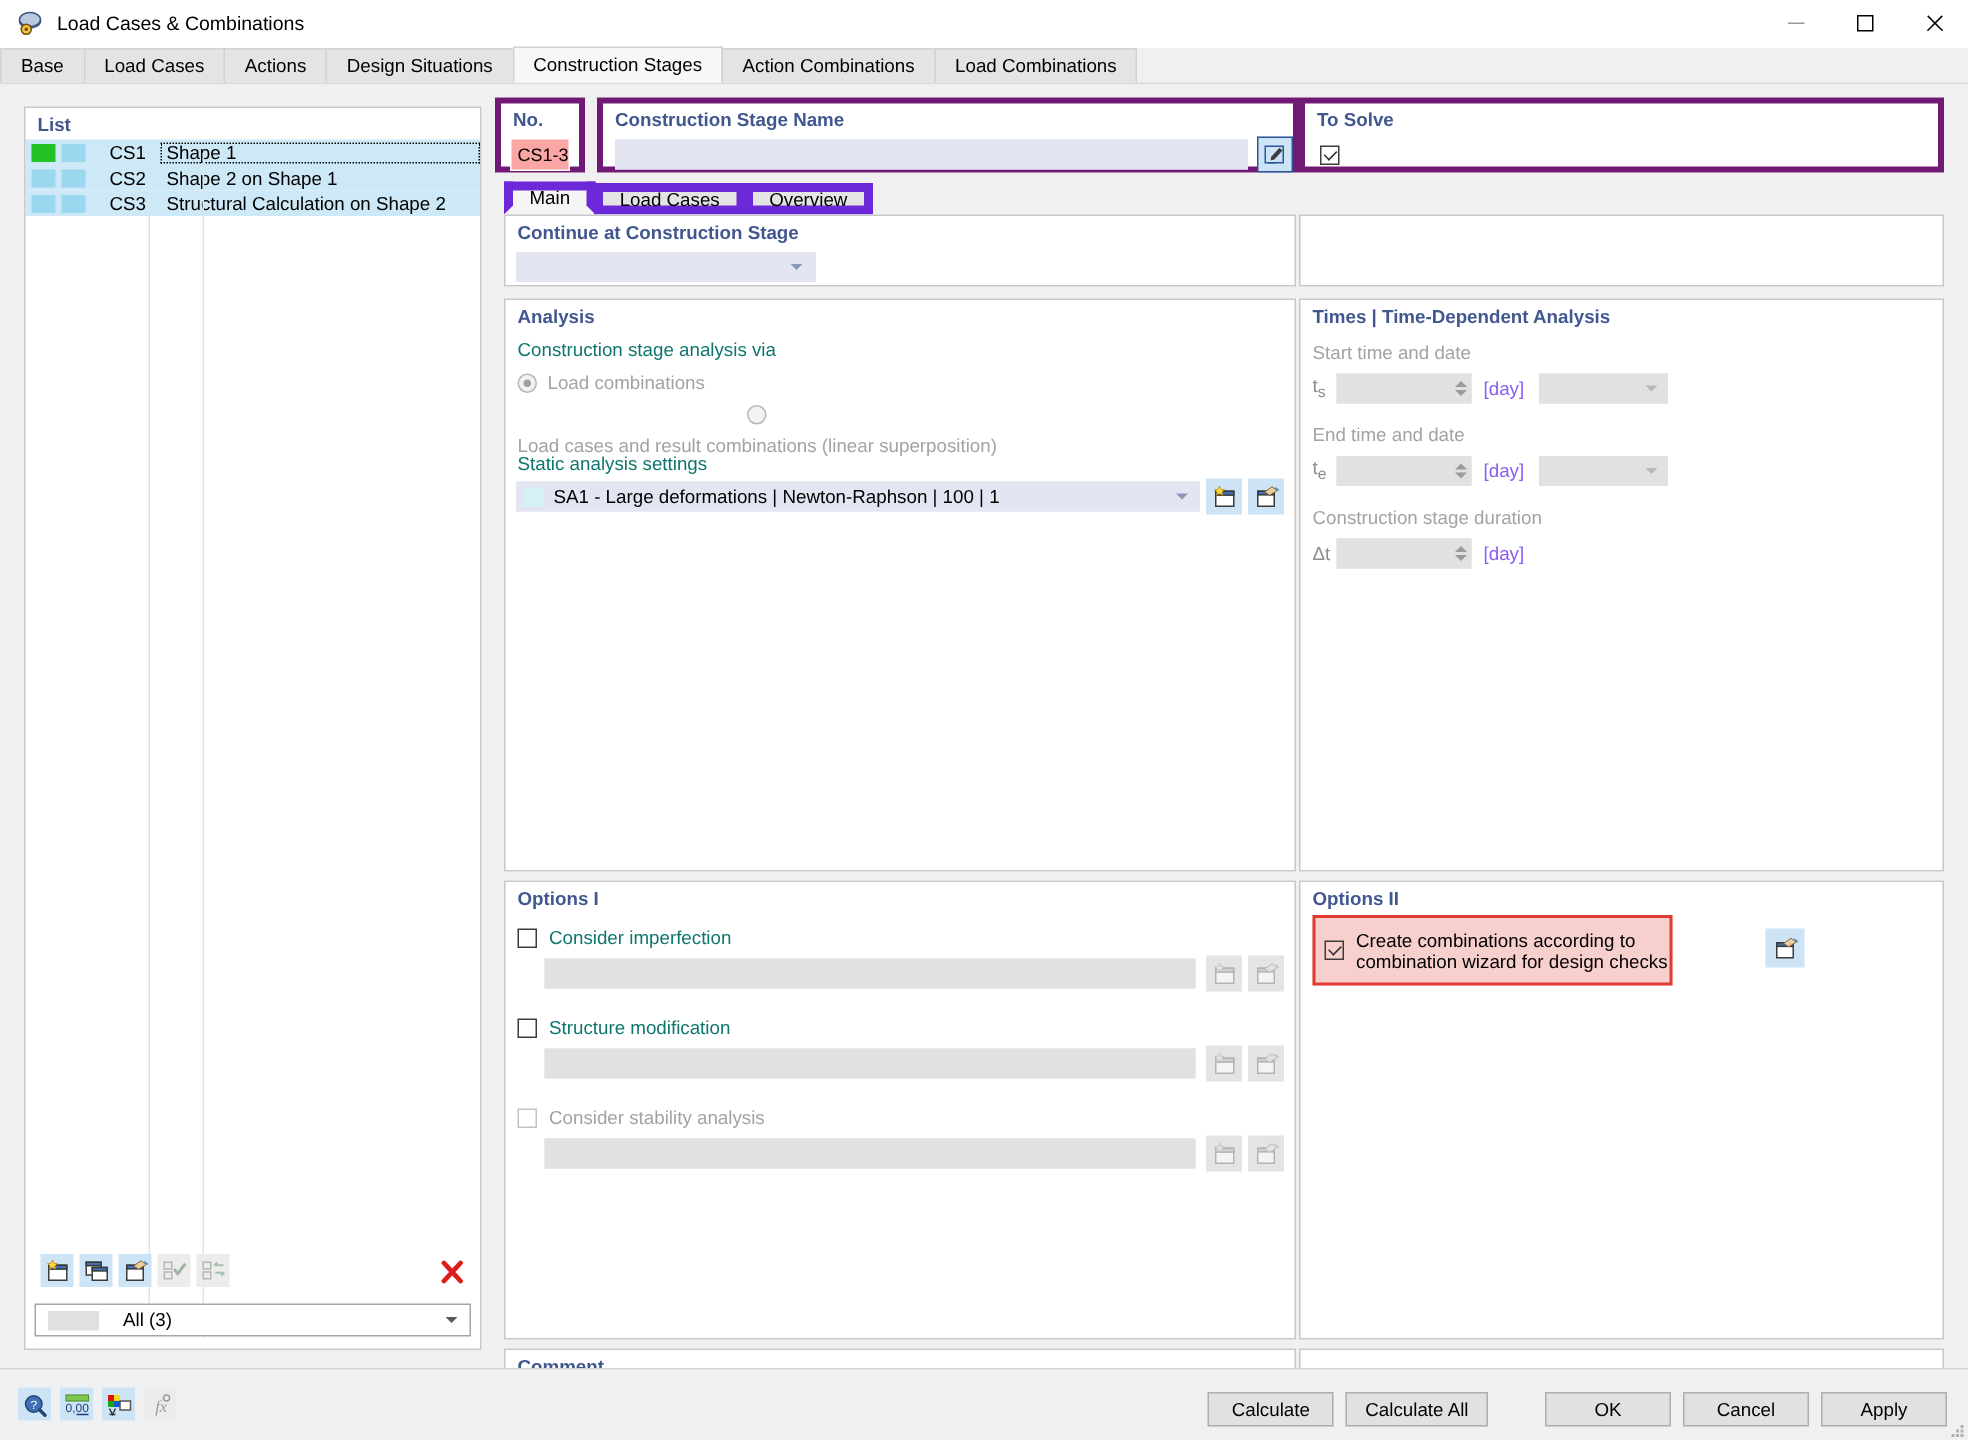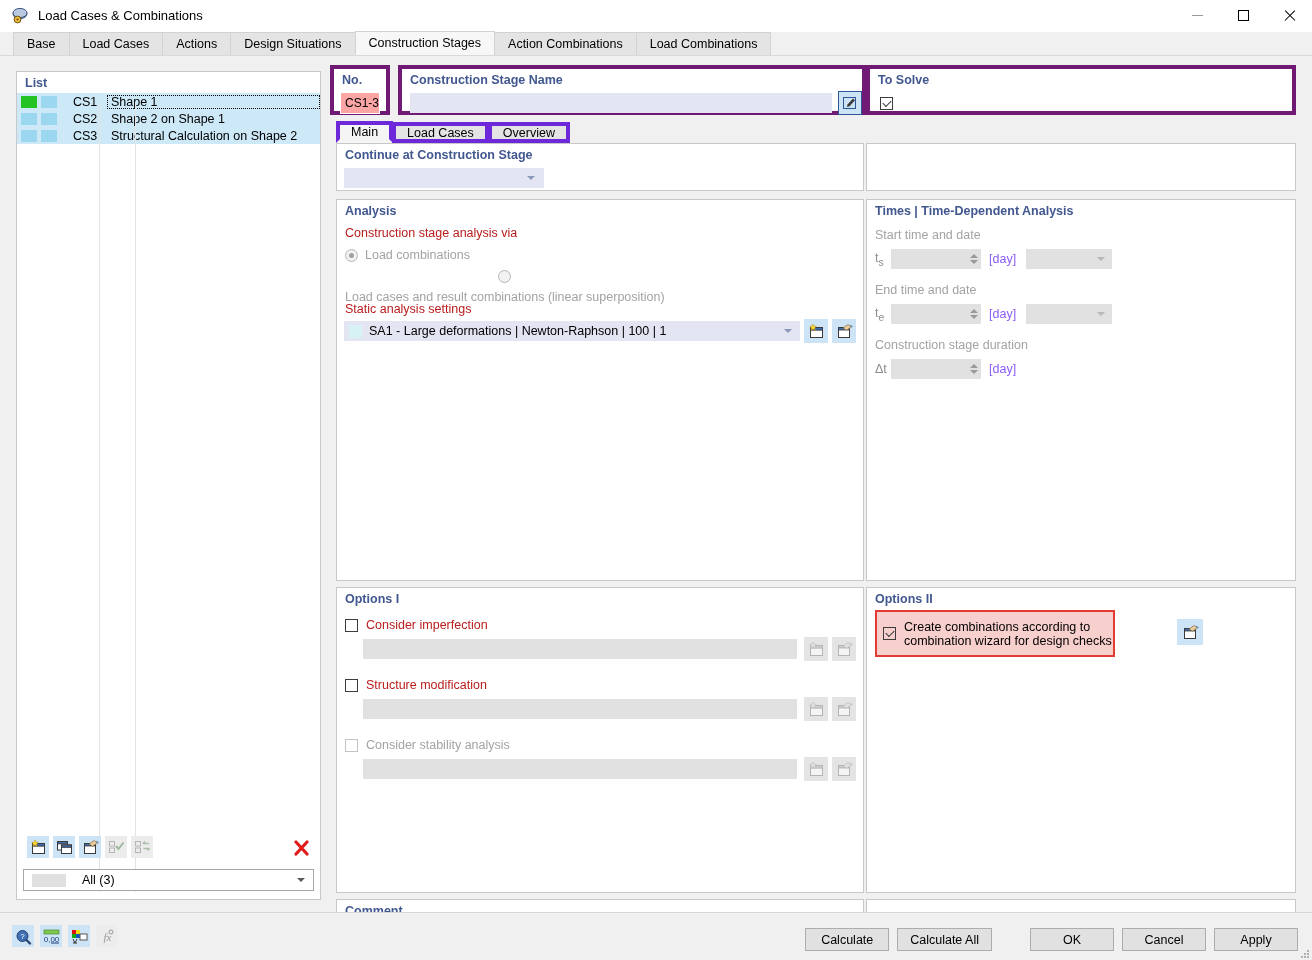--- a/index.html
+++ b/index.html
@@ -34,21 +34,21 @@
   .glyph-close { width: 13px; height: 13px; position: relative; }
   .glyph-close:before, .glyph-close:after {
     content: ""; position: absolute; left: 0; top: 6px; width: 14px; height: 1.3px; background: #000;
   }
   .glyph-close:before { transform: rotate(45deg); }
   .glyph-close:after  { transform: rotate(-45deg); }
 
   
   .tabstrip {
     height: 24px; background: #f0f0f0; display: flex; align-items: flex-end;
-    padding-left: 13px; border-bottom: 1px solid #d9d9d9; position: relative;
+    padding-left: 0; border-bottom: 1px solid #d9d9d9; position: relative;
   }
   .tabstrip .tab {
     height: 23px; padding: 0 13px; display: flex; align-items: center;
     font-size: 12.5px; color: #000; background: #e4e4e4;
     border-left: 1px solid #d2d2d2; border-top: 1px solid #d2d2d2; border-right: 1px solid #d2d2d2;
     margin-right: -1px;
   }
   .tabstrip .tab.active { background: #f7f7f7; border-bottom: 1px solid #f7f7f7; height: 24px; }
 
   
@@ -133,27 +133,27 @@
   .chk.dis { border-color: #c3c3c3; }
   .tosolve-chk { position: absolute; left: 10px; top: 28px; }
 
   
   .inner-tabs {
     position: absolute; left: 336px; top: 64px; width: 960px; height: 22px;
     display: flex; align-items: flex-end;
   }
   .inner-tabs .itab {
     height: 21px; padding: 0 11px; display: flex; align-items: center; font-size: 12.5px;
-    background: #e4e4e4; border: 4px solid #6d28d9; margin-right: -1px;
+    background: #e4e4e4; border: 6px solid #6d28d9; margin-right: -1px;
   }
   .inner-tabs .itab.active { background: #f5f5f5; height: 22px; border-bottom-color: #f5f5f5; }
 
   
   .sec { position: absolute; background: #ffffff; border: 1px solid #c8c8c8; }
-  .lbl { font-size: 12.5px; color: #b91c1c; }
+  .lbl { font-size: 12.5px; color: #0f766e; }
   .lbl.dis { color: #a3a3a3; }
 
   .field {
     background: #e3e5f2; border: 1px solid #e3e5f2; height: 20px;
     display: flex; align-items: center; padding: 0 4px; font-size: 12.5px;
   }
   .field.gray { background: #e1e1e1; border-color: #e1e1e1; }
 
   .radio {
     width: 13px; height: 13px; border-radius: 50%; border: 1px solid #b5b5b5;

